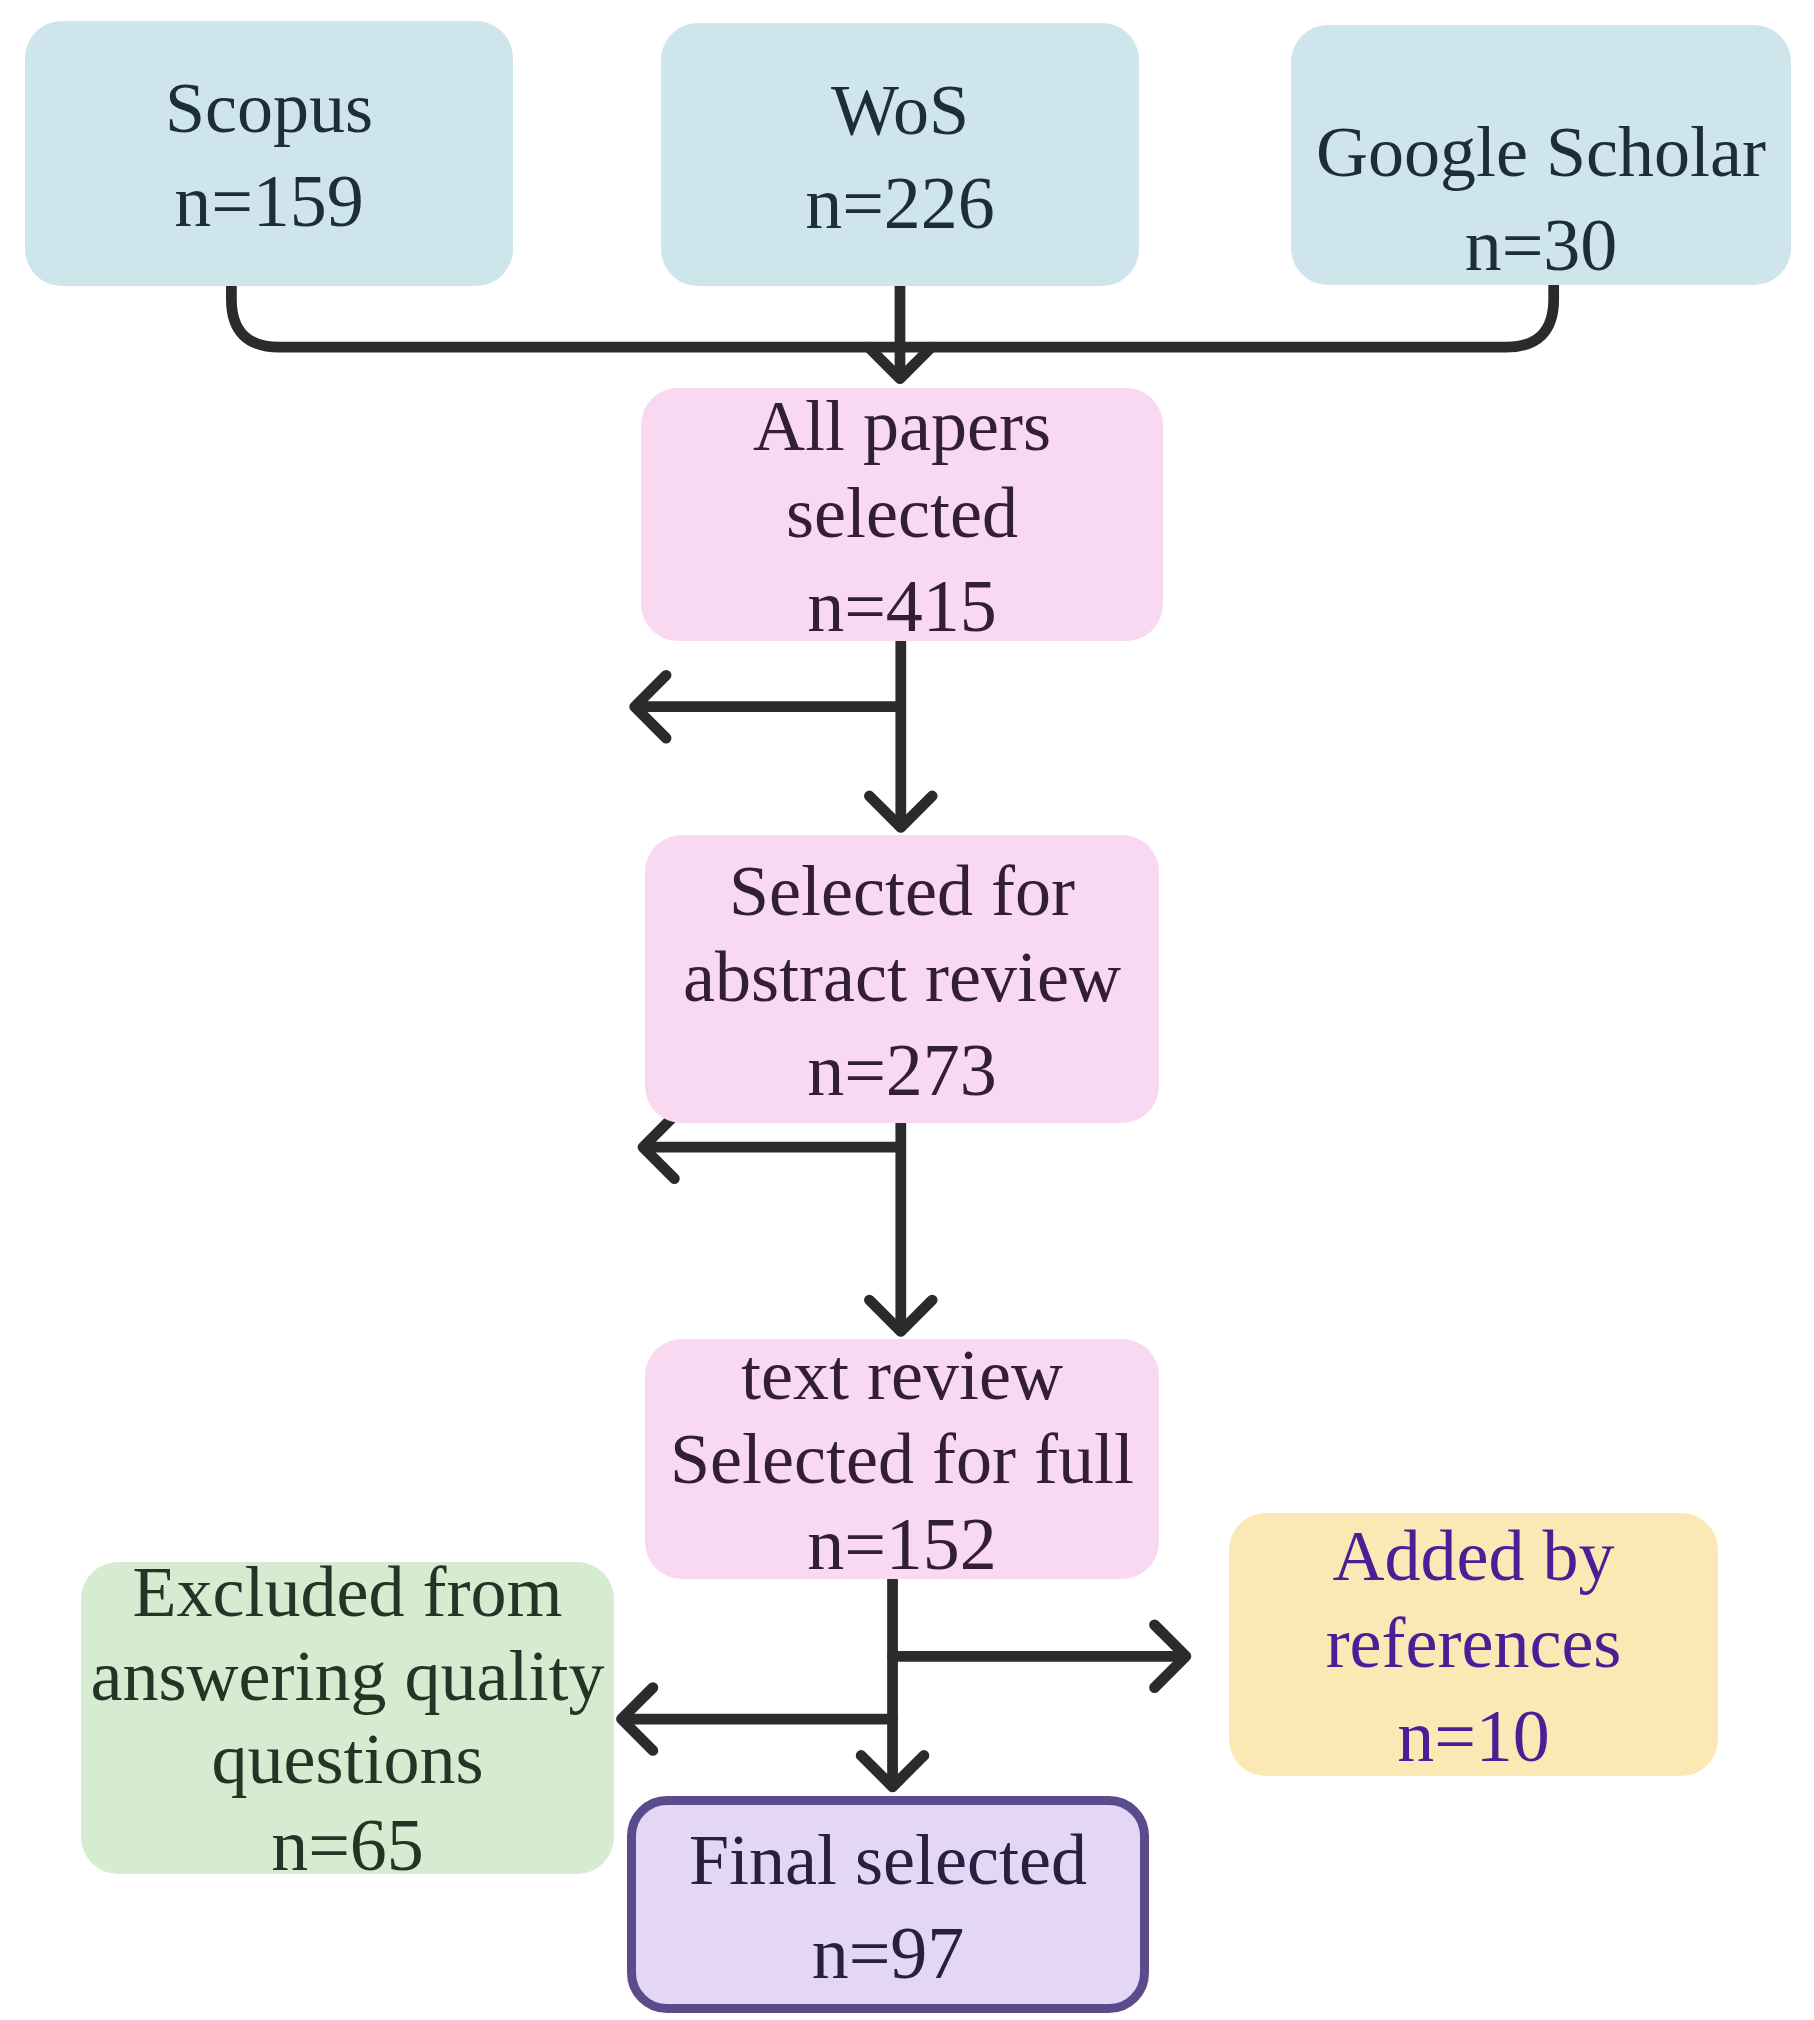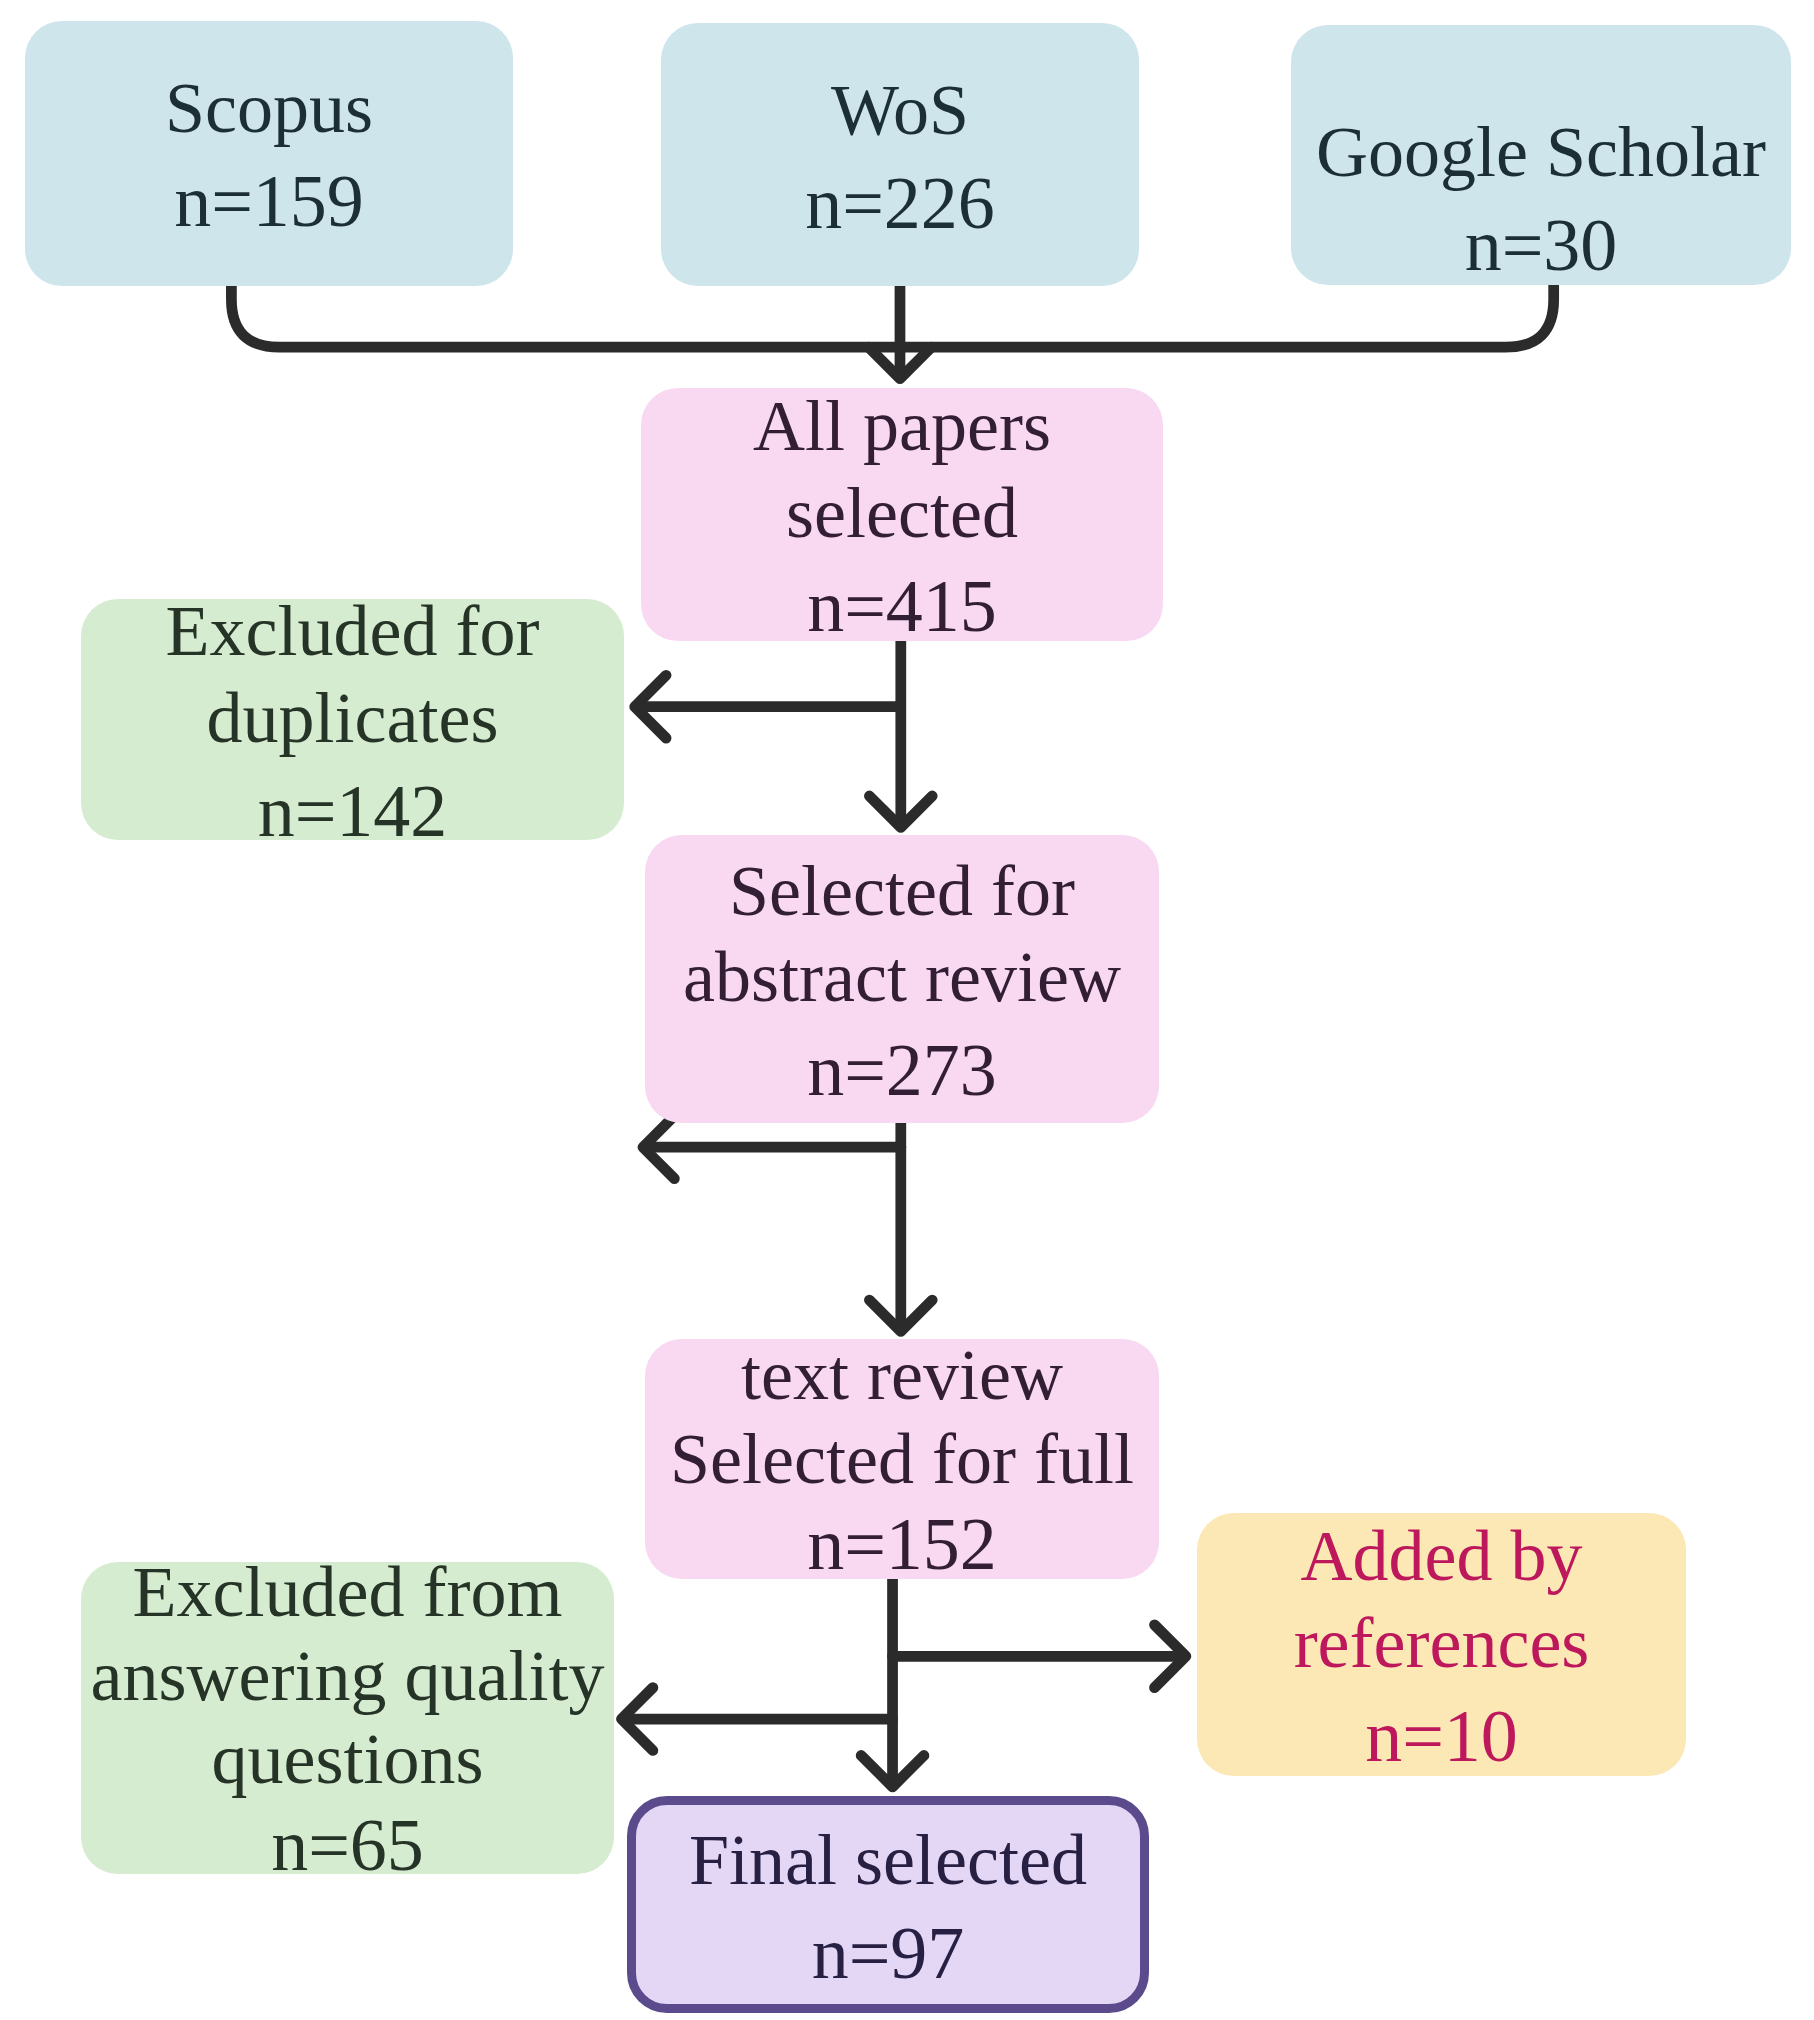--- a/index.html
+++ b/index.html
@@ -40,21 +40,21 @@
     line-height: 1.05;
     margin-top: 11.6px;
     white-space: nowrap;
   }
   .box.tight .line  { line-height: 1.16; }
   .box.tight .count { margin-top: 5px; }
 
   .blue   { background: #cee5ec; color: #1c2e36; }
   .pink   { background: #f9d8f1; color: #321f35; }
   .green  { background: #d6ecd0; color: #263427; }
-  .yellow { background: #fce8b4; color: #be185d; }
+  .yellow { background: #fce8b4; color: #4c1d95; margin-left: 32px; }
   .purple {
     background: #e4d7f6;
     color: #272043;
     border: 9px solid #5c4b8c;
     border-radius: 40px;
   }
 </style>
 </head>
 <body>
 
@@ -115,25 +115,20 @@
     <div class="line">abstract review</div>
     <div class="count">n=273</div>
   </div>
 
   <div class="box pink tight" style="left:645px; top:1339px; width:514px; height:240px;">
     <div class="line">text review</div>
     <div class="line">Selected for full</div>
     <div class="count">n=152</div>
   </div>
 
-  <div class="box green" style="left:81px; top:599px; width:543px; height:241px;">
-    <div class="line">Excluded for</div>
-    <div class="line">duplicates</div>
-    <div class="count">n=142</div>
-  </div>
 
 
   <div class="box green tight" style="left:81px; top:1562px; width:533px; height:312px;">
     <div class="line">Excluded from</div>
     <div class="line">answering quality</div>
     <div class="line">questions</div>
     <div class="count">n=65</div>
   </div>
 
   <div class="box yellow" style="left:1197px; top:1513px; width:489px; height:263px;">

